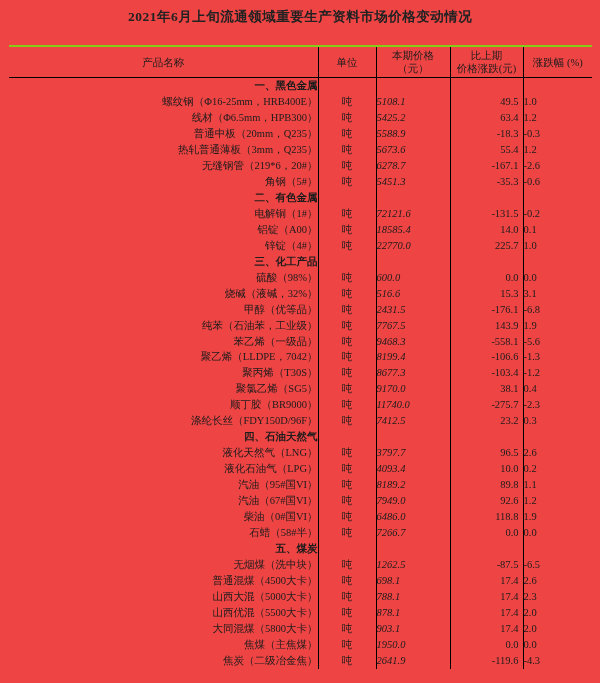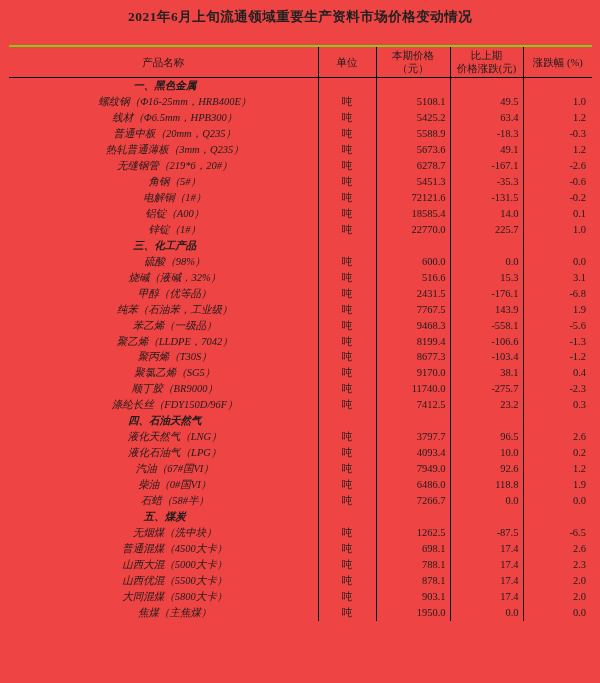--- a/index.html
+++ b/index.html
@@ -57,25 +57,25 @@
   tbody td {
     height: 15.95px;
     font-size: 10.5px;
     line-height: 15.95px;
     padding: 0;
     white-space: nowrap;
     overflow: hidden;
     vertical-align: middle;
     color: #1c1c1c;
   }
-  td.c-name   { text-align: center;  padding-left: 23px; font-style: italic; }
+  td.c-name   { text-align: right;  padding-left: 23px; }
   td.c-unit   { text-align: center; }
-  td.c-price  { text-align: right; padding-right: 4px; }
+  td.c-price  { text-align: left; padding-right: 4px; font-style: italic; }
   td.c-change { text-align: right; padding-right: 4px; }
-  td.c-pct    { text-align: right; padding-right: 6px; margin-left: 41px; }
+  td.c-pct    { text-align: left; padding-right: 6px; margin-left: 41px; }
   tr.section td.c-name { font-weight: bold; padding-left: 3px; }
 </style>
 </head>
 <body>
 
 <div class="page">
   <div class="title">2021年6月上旬流通领域重要生产资料市场价格变动情况</div>
 
   <table class="price-table">
     <colgroup>
@@ -122,53 +122,60 @@
           <td class="c-name">普通中板（20mm，Q235）</td>
           <td class="c-unit">吨</td>
           <td class="c-price">5588.9</td>
           <td class="c-change">-18.3</td>
           <td class="c-pct">-0.3</td>
         </tr>
         <tr class="item">
           <td class="c-name">热轧普通薄板（3mm，Q235）</td>
           <td class="c-unit">吨</td>
           <td class="c-price">5673.6</td>
-          <td class="c-change">49.1</td>
+          <td class="c-change">55.4</td>
           <td class="c-pct">1.2</td>
         </tr>
         <tr class="item">
           <td class="c-name">无缝钢管（219*6，20#）</td>
           <td class="c-unit">吨</td>
           <td class="c-price">6278.7</td>
           <td class="c-change">-167.1</td>
           <td class="c-pct">-2.6</td>
         </tr>
         <tr class="item">
           <td class="c-name">角钢（5#）</td>
           <td class="c-unit">吨</td>
           <td class="c-price">5451.3</td>
           <td class="c-change">-35.3</td>
           <td class="c-pct">-0.6</td>
         </tr>
+        <tr class="section">
+          <td class="c-name">二、有色金属</td>
+          <td class="c-unit"></td>
+          <td class="c-price"></td>
+          <td class="c-change"></td>
+          <td class="c-pct"></td>
+        </tr>
         <tr class="item">
           <td class="c-name">电解铜（1#）</td>
           <td class="c-unit">吨</td>
           <td class="c-price">72121.6</td>
           <td class="c-change">-131.5</td>
           <td class="c-pct">-0.2</td>
         </tr>
         <tr class="item">
           <td class="c-name">铝锭（A00）</td>
           <td class="c-unit">吨</td>
           <td class="c-price">18585.4</td>
           <td class="c-change">14.0</td>
           <td class="c-pct">0.1</td>
         </tr>
         <tr class="item">
-          <td class="c-name">锌锭（1#）</td>
+          <td class="c-name">锌锭（4#）</td>
           <td class="c-unit">吨</td>
           <td class="c-price">22770.0</td>
           <td class="c-change">225.7</td>
           <td class="c-pct">1.0</td>
         </tr>
         <tr class="section">
           <td class="c-name">三、化工产品</td>
           <td class="c-unit"></td>
           <td class="c-price"></td>
           <td class="c-change"></td>
@@ -259,20 +266,27 @@
           <td class="c-pct">2.6</td>
         </tr>
         <tr class="item">
           <td class="c-name">液化石油气（LPG）</td>
           <td class="c-unit">吨</td>
           <td class="c-price">4093.4</td>
           <td class="c-change">10.0</td>
           <td class="c-pct">0.2</td>
         </tr>
         <tr class="item">
+          <td class="c-name">汽油（95#国VI）</td>
+          <td class="c-unit">吨</td>
+          <td class="c-price">8189.2</td>
+          <td class="c-change">89.8</td>
+          <td class="c-pct">1.1</td>
+        </tr>
+        <tr class="item">
           <td class="c-name">汽油（67#国VI）</td>
           <td class="c-unit">吨</td>
           <td class="c-price">7949.0</td>
           <td class="c-change">92.6</td>
           <td class="c-pct">1.2</td>
         </tr>
         <tr class="item">
           <td class="c-name">柴油（0#国VI）</td>
           <td class="c-unit">吨</td>
           <td class="c-price">6486.0</td>
@@ -328,15 +342,22 @@
           <td class="c-change">17.4</td>
           <td class="c-pct">2.0</td>
         </tr>
         <tr class="item">
           <td class="c-name">焦煤（主焦煤）</td>
           <td class="c-unit">吨</td>
           <td class="c-price">1950.0</td>
           <td class="c-change">0.0</td>
           <td class="c-pct">0.0</td>
         </tr>
+        <tr class="item">
+          <td class="c-name">焦炭（二级冶金焦）</td>
+          <td class="c-unit">吨</td>
+          <td class="c-price">2641.9</td>
+          <td class="c-change">-119.6</td>
+          <td class="c-pct">-4.3</td>
+        </tr>
       </tbody>
   </table>
 </div>
 
 </body></html>

